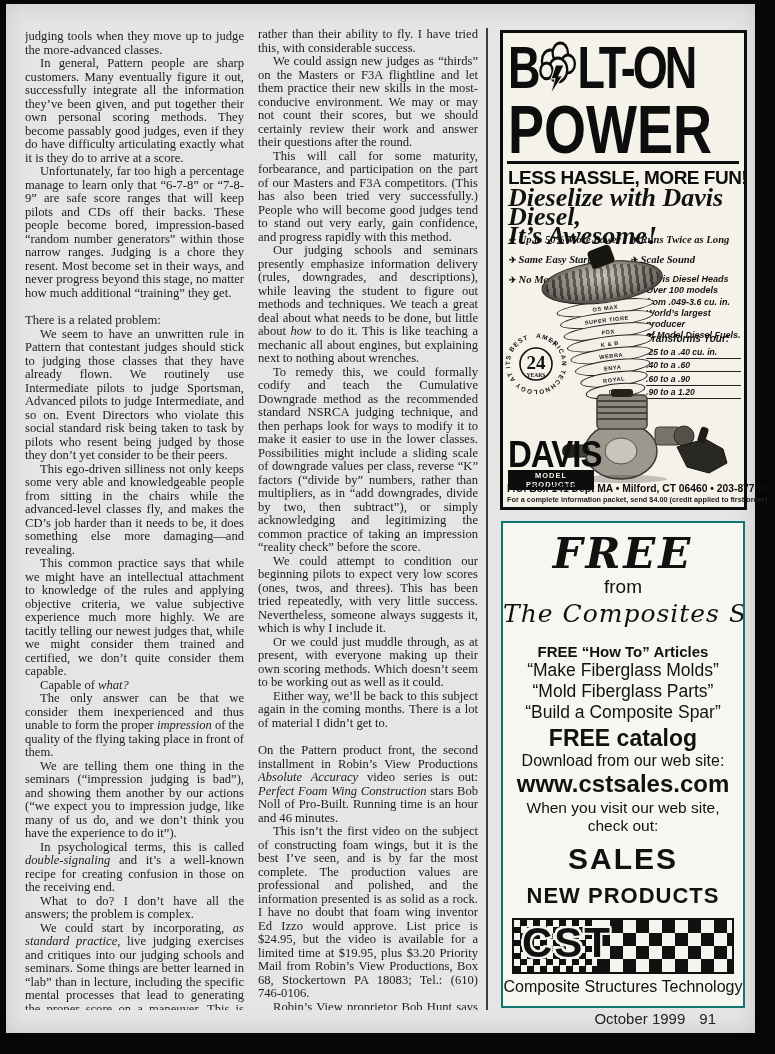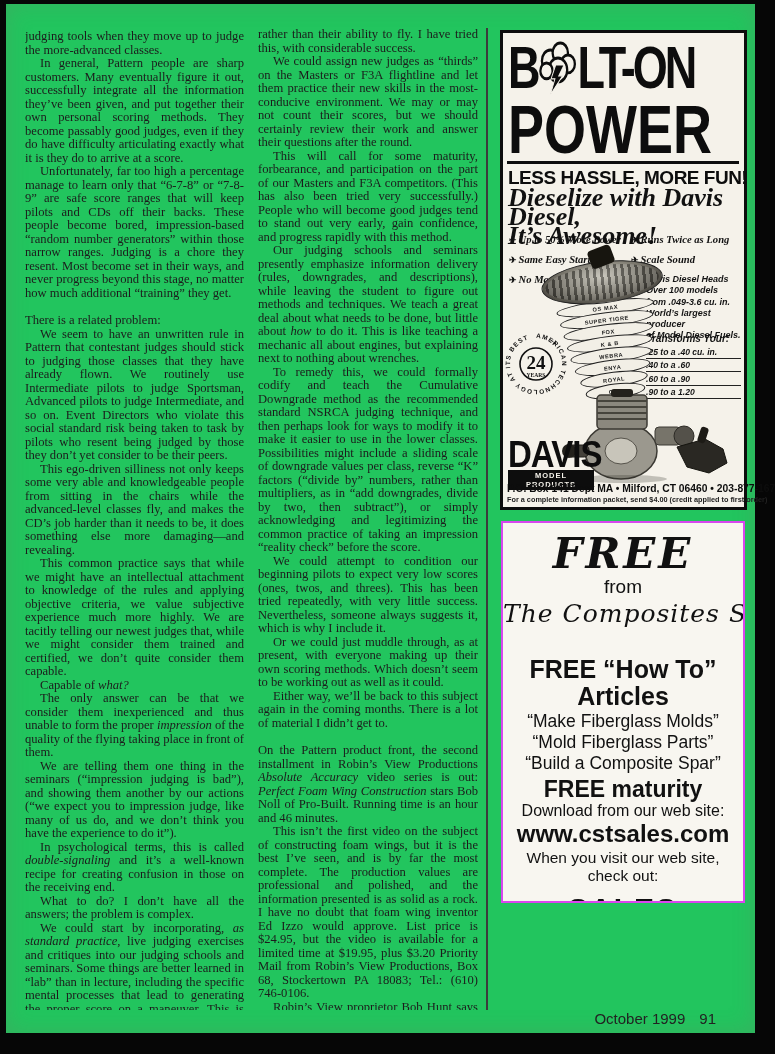--- a/index.html
+++ b/index.html
@@ -1,18 +1,18 @@
 <!DOCTYPE html>
 <html><head>
 <meta charset="utf-8">
 <style>
   html,body{margin:0;padding:0}
   body{width:775px;height:1054px;position:relative;background:#060606;overflow:hidden;
        font-family:"Liberation Serif",serif;}
-  .page{position:absolute;left:6px;top:4px;width:749px;height:1029px;background:#22c55e;
+  .page{position:absolute;left:6px;top:4px;width:749px;height:1029px;background:#e5e5e5;
         box-shadow:inset 0 0 22px rgba(120,115,100,.25);}
   
   .col{position:absolute;font-size:12.6px;line-height:13.5px;color:#1c1c1c;
        text-align:justify;overflow:hidden}
   .col-left{left:19px;top:26px;width:219px;height:980px}
   .col-mid{left:252px;top:24px;width:220px;height:982px}
   .col p{margin:0;padding:0}
   .col p.indent{text-indent:15px}
   .col p.gap{margin-top:14px}
   .b{font-weight:normal}
@@ -64,29 +64,29 @@
   .dv-brand .bar{margin-top:1px;background:#0d0d0d;color:#f5f2ea;font-weight:bold;
                  font-size:7.5px;letter-spacing:1px;padding:1px 3px;width:86px;
                  box-sizing:border-box;text-align:center}
   .dv-addr{position:absolute;left:4px;bottom:13px;width:233px;font-weight:bold;font-size:10.3px;
            white-space:nowrap;color:#0d0d0d}
   .dv-fine{position:absolute;left:4px;bottom:3px;width:233px;font-weight:bold;font-size:7.3px;
            white-space:nowrap;color:#222}
   .dv-stamp{position:absolute;left:0px;top:298px}
 
   
-  .cst{position:absolute;left:495px;top:517px;width:244px;height:382px;box-sizing:border-box;
-       border:2px solid #d946ef;background:#f8f6f0;text-align:center;color:#111;
+  .cst{position:absolute;left:495px;top:517px;width:244px;height:487px;box-sizing:border-box;
+       border:2px solid #0f766e;background:#f8f6f0;text-align:center;color:#111;
        font-family:"Liberation Sans",sans-serif;overflow:hidden}
   .cst .free{margin-top:10px;font-family:"DejaVu Serif",serif;font-style:italic;font-weight:600;
              font-size:42px;line-height:1;letter-spacing:3px}
   .cst .from{font-size:19px;line-height:1.1;margin-top:2px}
   .cst .store{font-family:"DejaVu Serif",serif;font-style:italic;font-size:25px;line-height:1.15;
               letter-spacing:1px;margin-top:2px;white-space:nowrap}
-  .cst .arthead{font-weight:900;font-size:25px;margin-top:27px;line-height:1.1}
+  .cst .arthead{font-weight:900;font-size:15px;margin-top:15px;line-height:1.1}
   .cst .articles div{font-size:17.5px;line-height:21px}
   .cst .cathead{font-weight:900;font-size:23px;line-height:1.15;margin-top:2px}
   .cst .download{font-size:16px;line-height:1.15}
   .cst .url{font-weight:900;font-size:24px;line-height:1.2}
   .cst .visit{font-size:15.5px;line-height:18px}
   .cst .sales{font-weight:900;font-size:30px;letter-spacing:2px;margin-top:7px}
   .cst .newprod{font-weight:900;font-size:22px;letter-spacing:1px;margin-top:7px}
   .cst-logo{position:relative;width:222px;height:56px;margin:9px auto 0;border:2px solid #111;
             box-sizing:border-box;background:#f6f4ee;display:flex}
   .chk-s{width:38%;height:100%;background:repeating-conic-gradient(#111 0% 25%,#f6f4ee 0% 50%);
@@ -251,21 +251,21 @@
   <div class="cst">
     <div class="free">FREE</div>
     <div class="from">from</div>
     <div class="store">The Composites Store</div>
     <div class="arthead">FREE “How To” Articles</div>
     <div class="articles">
         <div>“Make Fiberglass Molds”</div>
         <div>“Mold Fiberglass Parts”</div>
         <div>“Build a Composite Spar”</div>
       </div>
-    <div class="cathead">FREE maturity</div>
+    <div class="cathead">FREE catalog</div>
     <div class="download">Download from our web site:</div>
     <div class="url">www.cstsales.com</div>
     <div class="visit">When you visit our web site,</div>
     <div class="visit">check out:</div>
     <div class="sales">SALES</div>
     <div class="newprod">NEW PRODUCTS</div>
     <div class="cst-logo">
       <div class="chk-s"></div>
       <div class="chk-b"></div>
       <div class="cst-letters">CST</div>

